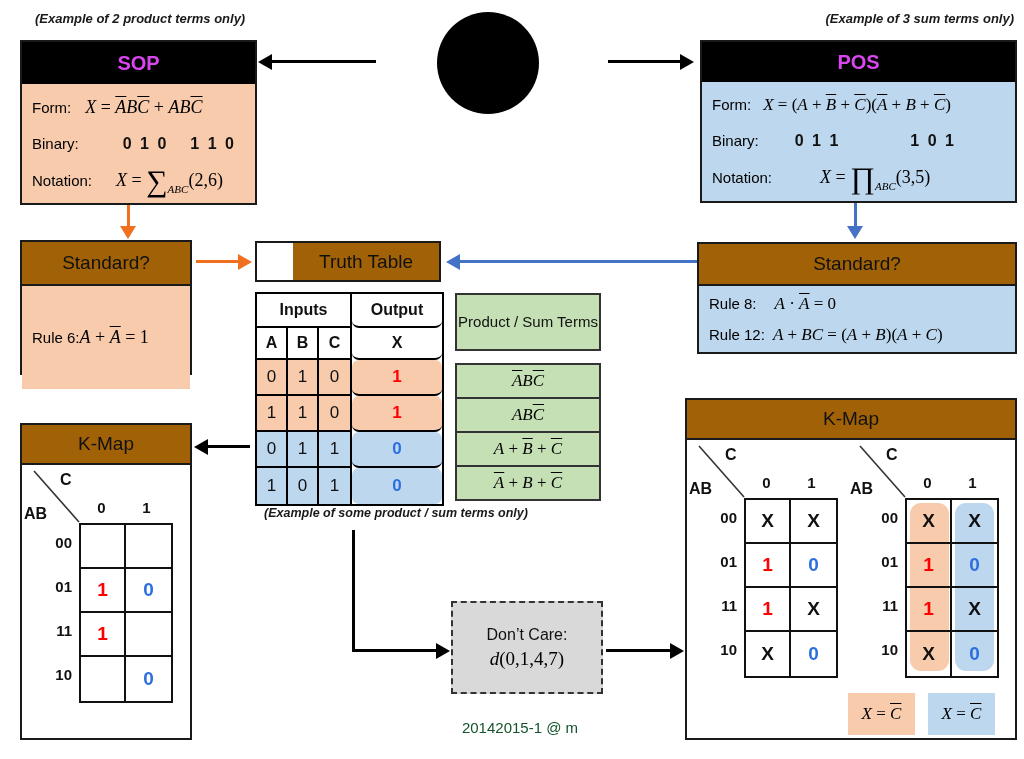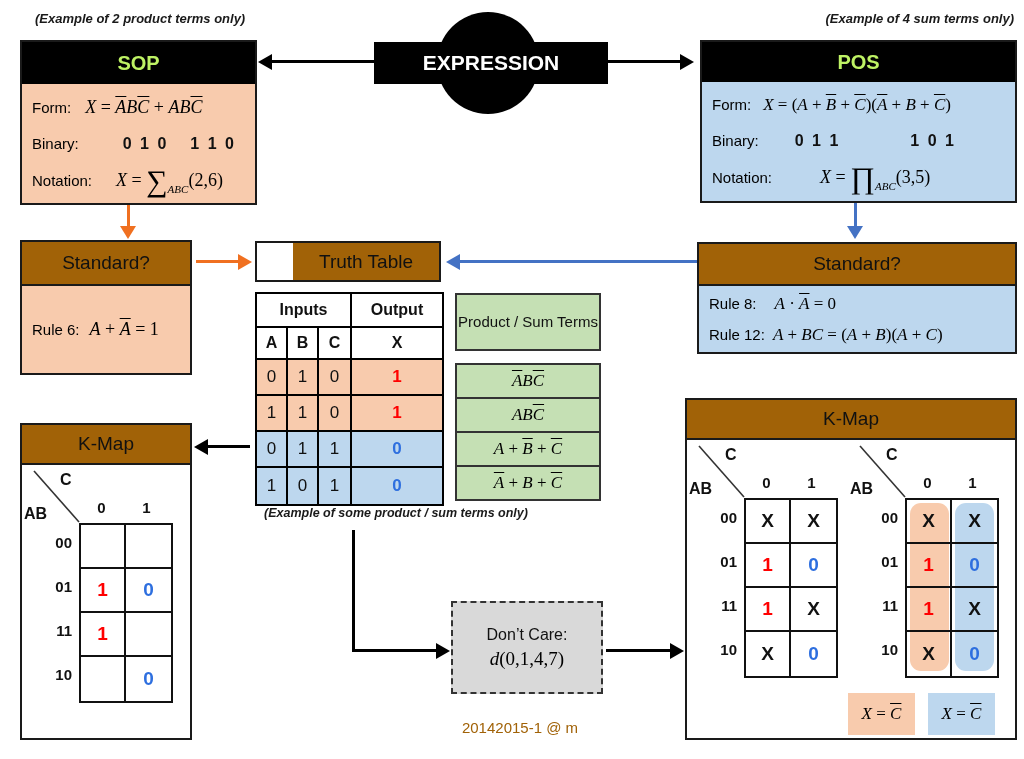--- a/index.html
+++ b/index.html
@@ -6,21 +6,21 @@
   .canvas{position:relative;width:1024px;height:759px;background:#fff;overflow:hidden;
           font-family:"Liberation Sans",sans-serif;color:#111;}
 
   
   .cap{position:absolute;font-size:13px;font-weight:bold;font-style:italic;color:#1a1a1a;}
 
   
   .panel{position:absolute;border:2px solid #1a1a1a;background:#fff;box-sizing:border-box;}
   .phead{display:flex;align-items:center;justify-content:center;box-sizing:border-box;
          border-bottom:2px solid #1a1a1a;font-size:19px;background:#a16207;}
-  .phead.dark{background:#000;color:#bef264;font-weight:bold;font-size:20px;border-bottom:none;}
+  .phead.dark{background:#000;color:#d946ef;font-weight:bold;font-size:20px;border-bottom:none;}
   .pbody{box-sizing:border-box;display:flex;flex-direction:column;justify-content:space-around;
          padding:4px 10px;}
   .bg-peach{background:#F8CBAD;}
   .bg-blue{background:#BDD7EE;}
   .bg-green{background:#C5E0B4;}
 
   .mrow{display:flex;align-items:center;white-space:nowrap;}
   .lbl{font-size:15px;color:#000;}
   .math{font-family:"Liberation Serif","DejaVu Serif",serif;font-size:18px;color:#000;}
   .math i{font-style:italic;}
@@ -48,21 +48,21 @@
 
   
   .tt{position:absolute;left:255px;top:292px;display:grid;
       grid-template-columns:31px 31px 33px 90px;
       grid-template-rows:34px 32px 36px 36px 36px 36px;
       border:2px solid #000;background:#fff;}
   .tt div{border-right:2px solid #000;border-bottom:2px solid #000;
           display:flex;align-items:center;justify-content:center;font-size:17px;box-sizing:border-box;}
   .tt .hd{font-weight:bold;font-size:16px;}
   .tt .span3{grid-column:1/4;}
-  .tt .lc{border-right:none;}
+  .tt .lc{border-right:none;border-radius:7px;}
   .tt .lr{border-bottom:none;}
   .tt .c-peach{background:#F8CBAD;}
   .tt .c-blue{background:#BDD7EE;}
   .kv{font-weight:600;}
   .kv.red{color:#FF0000;}
   .kv.blu{color:#2E6FDF;}
 
   
   .terms-head{position:absolute;left:455px;top:293px;width:146px;height:58px;border:2px solid #333;
               box-sizing:border-box;display:flex;align-items:center;justify-content:center;text-align:center;
@@ -90,34 +90,31 @@
 
   
   .dontcare{position:absolute;left:451px;top:601px;width:152px;height:93px;background:#D9D9D9;
             border:2px dashed #333;box-sizing:border-box;display:flex;flex-direction:column;
             align-items:center;justify-content:center;gap:4px;}
   .dontcare .t1{font-size:16px;}
   .dontcare .t2{font-family:"Liberation Serif",serif;font-size:19px;}
 
   .sol{position:absolute;width:67px;height:42px;display:flex;align-items:center;justify-content:center;}
   .watermark{position:absolute;left:430px;top:719px;width:180px;text-align:center;
-             font-size:15px;color:#a16207;}
+             font-size:15px;color:#14532d;}
 </style>
 </head>
 <body>
 
 <div class="canvas">
 
   <div class="cap" style="left:35px;top:11px;">(Example of 2 product terms only)</div>
-  <div class="cap" style="right:10px;top:11px;">(Example of 4 sum terms only)</div>
+  <div class="cap" style="right:10px;top:11px;">(Example of 3 sum terms only)</div>
 
   <div class="expr-circle"></div>
-  <div class="expr-rect">
-    <span>EXPRESSION</span>
-  </div>
 
   <div class="arrow" style="left: 258px; top: 54px; --ac: #000000;">
     <span class="head-left" style="left:0;top:0;"></span>
     <span class="shaft" style="left:11px;top:6px;width:107px;height:3px;"></span>
   </div>
   <div class="arrow" style="left: 608px; top: 54px; --ac: #000000;">
     <span class="shaft" style="left:0;top:6px;width:74px;height:3px;"></span>
     <span class="head-right" style="left:72px;top:0;"></span>
   </div>
 
@@ -169,24 +166,24 @@
     <span class="shaft" style="left:7px;top:0;width:3px;height:23px;"></span>
     <span class="head-down" style="left:0;top:21px;"></span>
   </div>
   <div class="arrow" style="left: 847px; top: 203px; --ac: #4472C4;">
     <span class="shaft" style="left:7px;top:0;width:3px;height:25px;"></span>
     <span class="head-down" style="left:0;top:23px;"></span>
   </div>
 
   <div class="panel" style="left:20px;top:240px;width:172px;height:135px;">
     <div class="phead" style="height:44px;">Standard?</div>
-    <div class="pbody bg-peach" style="height:87px;">
+    <div class="pbody bg-peach" style="height:103px;">
       <div class="mrow">
         <span class="lbl">Rule 6:</span>
-        <span class="math" style="margin-left:10px;"><i>A</i> + <span class="ov">A</span> = 1</span>
+        <span class="math" style=""><i>A</i> + <span class="ov">A</span> = 1</span>
       </div>
     </div>
   </div>
 
   <div class="arrow" style="left: 196px; top: 254px; --ac: #F07020;">
     <span class="shaft" style="left:0;top:6px;width:44px;height:3px;"></span>
     <span class="head-right" style="left:42px;top:0;"></span>
   </div>
 
   <div class="panel" style="left:255px;top:241px;width:186px;height:41px;padding-left:36px;">

